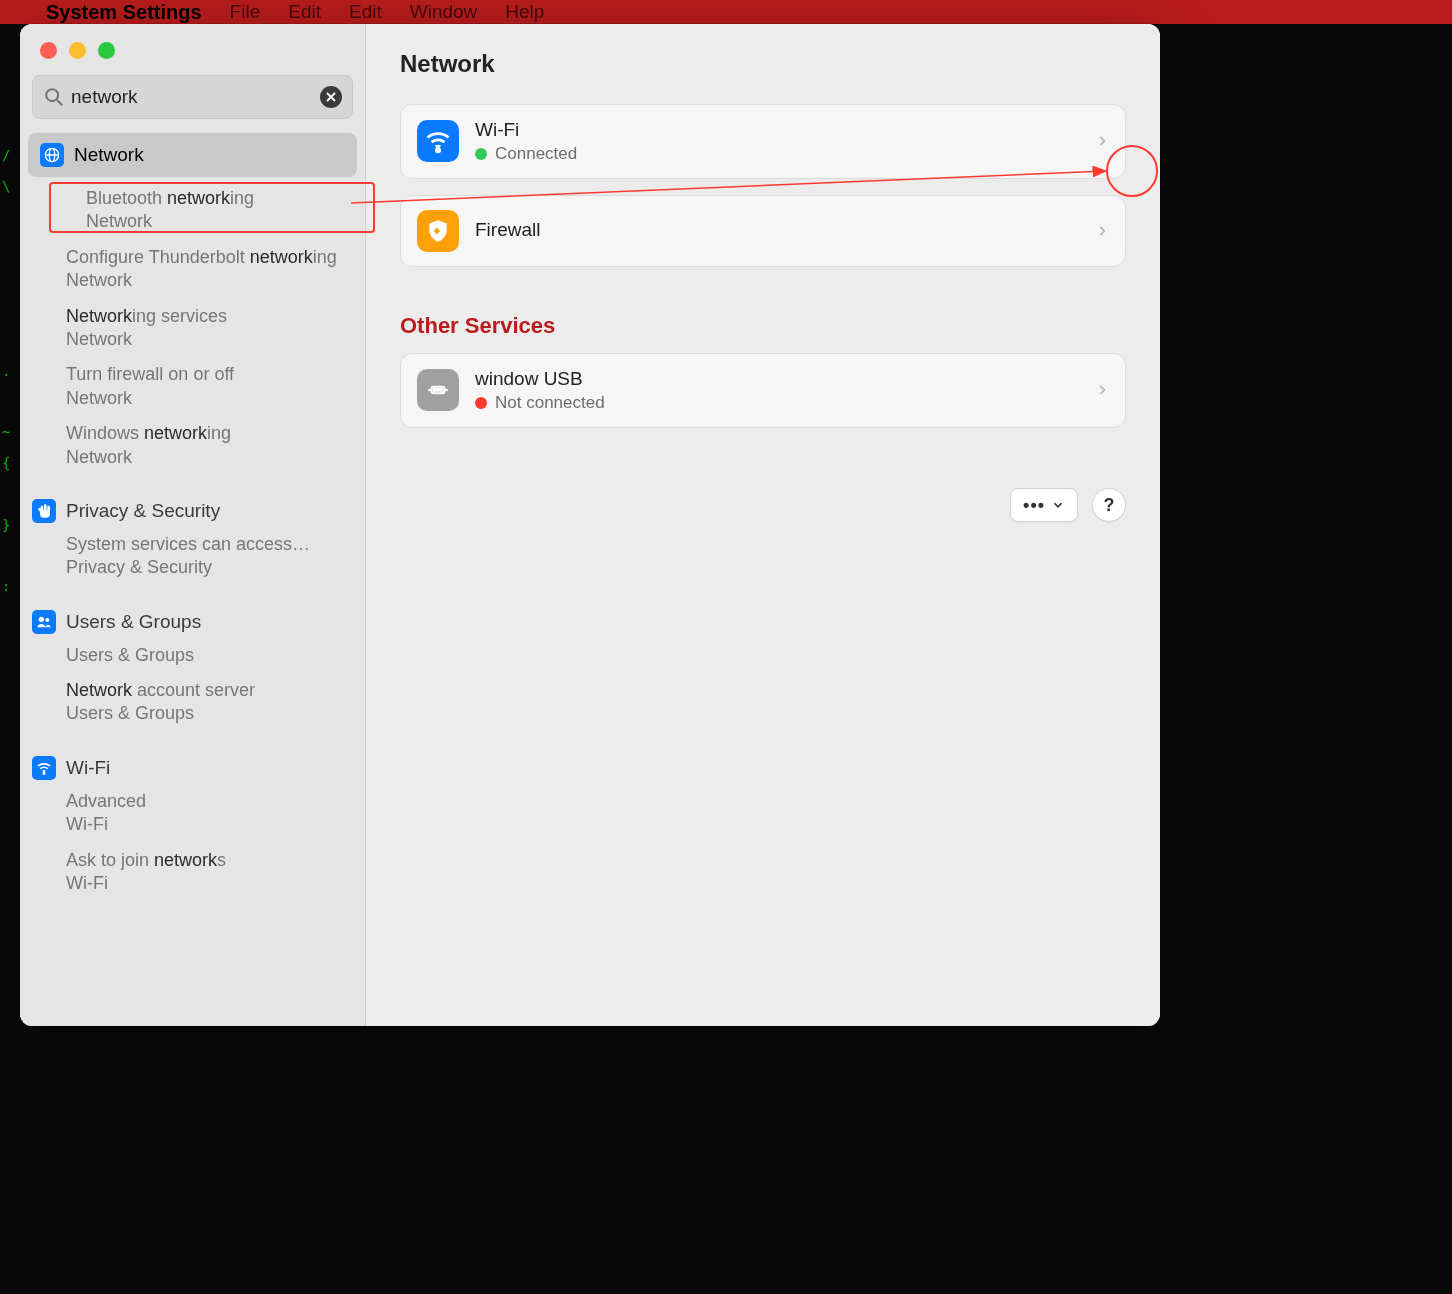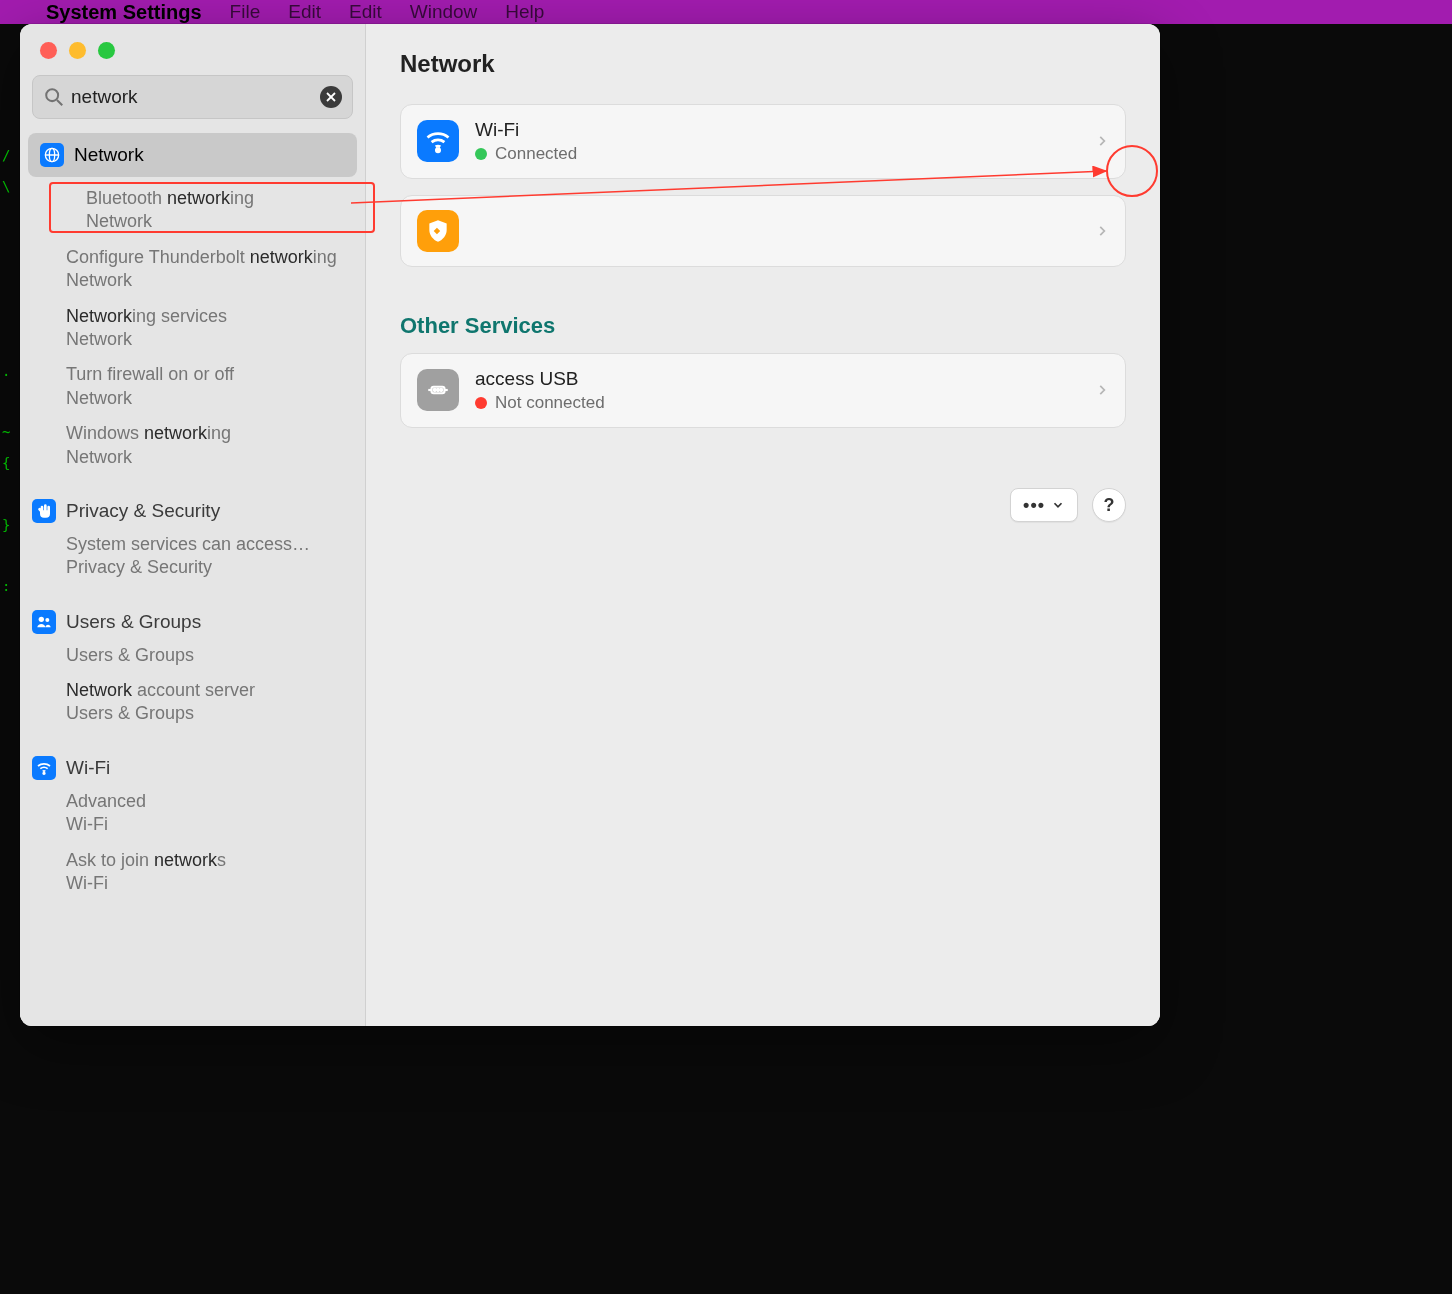--- a/index.html
+++ b/index.html
@@ -19,21 +19,21 @@
       position: absolute;
       inset: 0;
       background: #0a0a0a;
     }
     .menubar {
       position: absolute;
       top: 0;
       left: 0;
       right: 0;
       height: 24px;
-      background: #a21caf;
+      background: #b91c1c;
       display: flex;
       align-items: center;
       padding: 0 18px;
       gap: 28px;
       font-size: 17px;
       color: #000;
       z-index: 1;
     }
     .menubar .apple {
       font-size: 20px;
@@ -261,21 +261,21 @@
     }
     .dot.green { background: #34c759; }
     .dot.red   { background: #ff3b30; }
     .chevron {
       color: #b6b6b6;
     }
 
     .section-label {
       font-size: 22px;
       font-weight: 700;
-      color: #0f766e;
+      color: #b91c1c;
       margin: 46px 0 14px 0;
     }
 
     .footer-btns {
       position: absolute;
       right: 34px;
       top: 464px;
       display: flex;
       gap: 14px;
     }
@@ -490,20 +490,21 @@
         </div>
         <div class="card-group">
           <div class="card-row">
             <div class="row-icon" style="background:#ff9f0a">
               <svg width="26" height="26" viewBox="0 0 24 24" fill="#fff">
                 <path d="M12 2l8 3v6c0 5-3.5 9-8 11-4.5-2-8-6-8-11V5l8-3z"></path>
                 <path d="M8 12l3-3 3 3-3 3z" fill="#ff9f0a"></path>
               </svg>
             </div>
             <div class="row-body">
+              <div class="row-title">Firewall</div>
             </div>
             <svg class="chevron" width="14" height="22" viewBox="0 0 24 24" fill="none" stroke="currentColor" stroke-width="3">
               <polyline points="9 5 16 12 9 19"></polyline>
             </svg>
           </div>
         </div>
       </div>
 
     <div class="section-label">Other Services</div>
 
@@ -514,21 +515,21 @@
               <svg width="26" height="26" viewBox="0 0 24 24" fill="none" stroke="#fff" stroke-width="2">
                 <rect x="6" y="9" width="12" height="6" rx="2"></rect>
                 <circle cx="9" cy="12" r="1" fill="#fff"></circle>
                 <circle cx="12" cy="12" r="1" fill="#fff"></circle>
                 <circle cx="15" cy="12" r="1" fill="#fff"></circle>
                 <line x1="3" y1="12" x2="6" y2="12"></line>
                 <line x1="18" y1="12" x2="21" y2="12"></line>
               </svg>
             </div>
             <div class="row-body">
-              <div class="row-title">access USB</div>
+              <div class="row-title">window USB</div>
               <div class="row-status">
                 <span class="dot red"></span>
                 <span>Not connected</span>
               </div>
             </div>
             <svg class="chevron" width="14" height="22" viewBox="0 0 24 24" fill="none" stroke="currentColor" stroke-width="3">
               <polyline points="9 5 16 12 9 19"></polyline>
             </svg>
           </div>
         </div>

